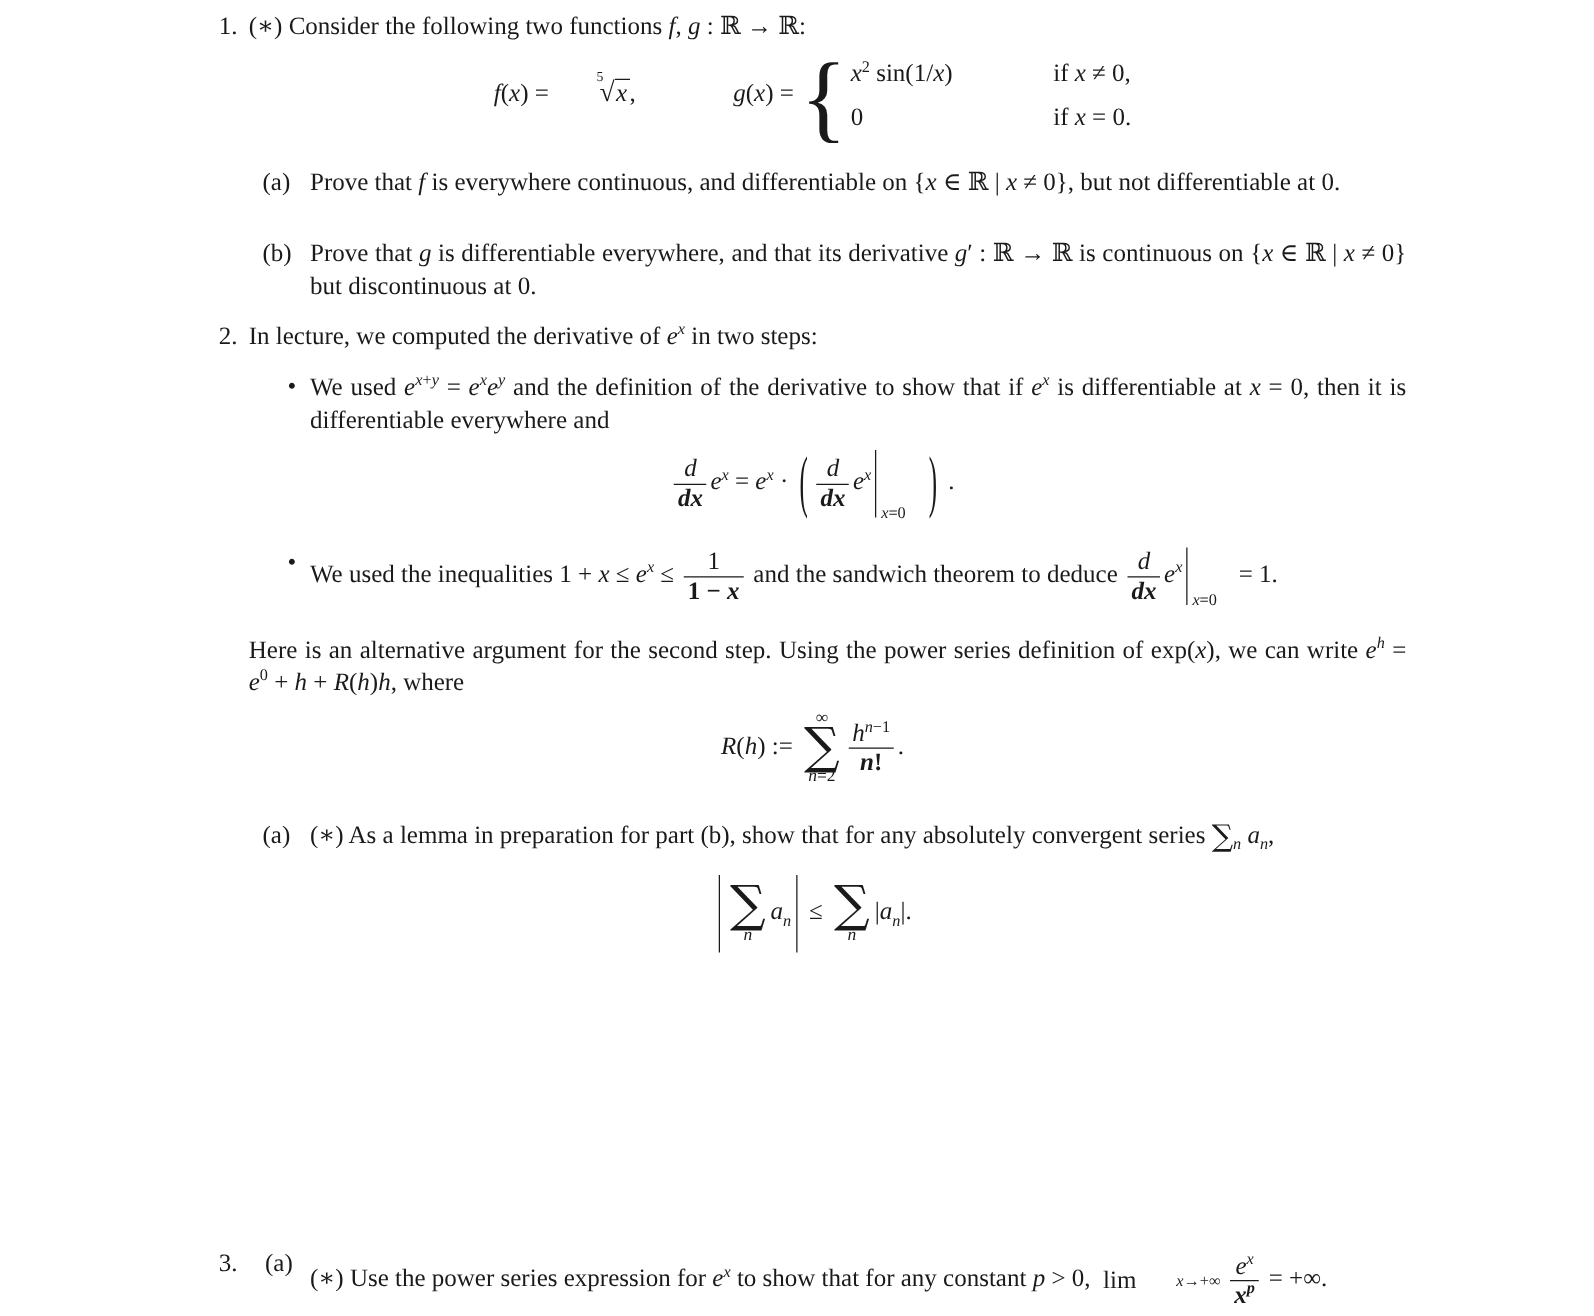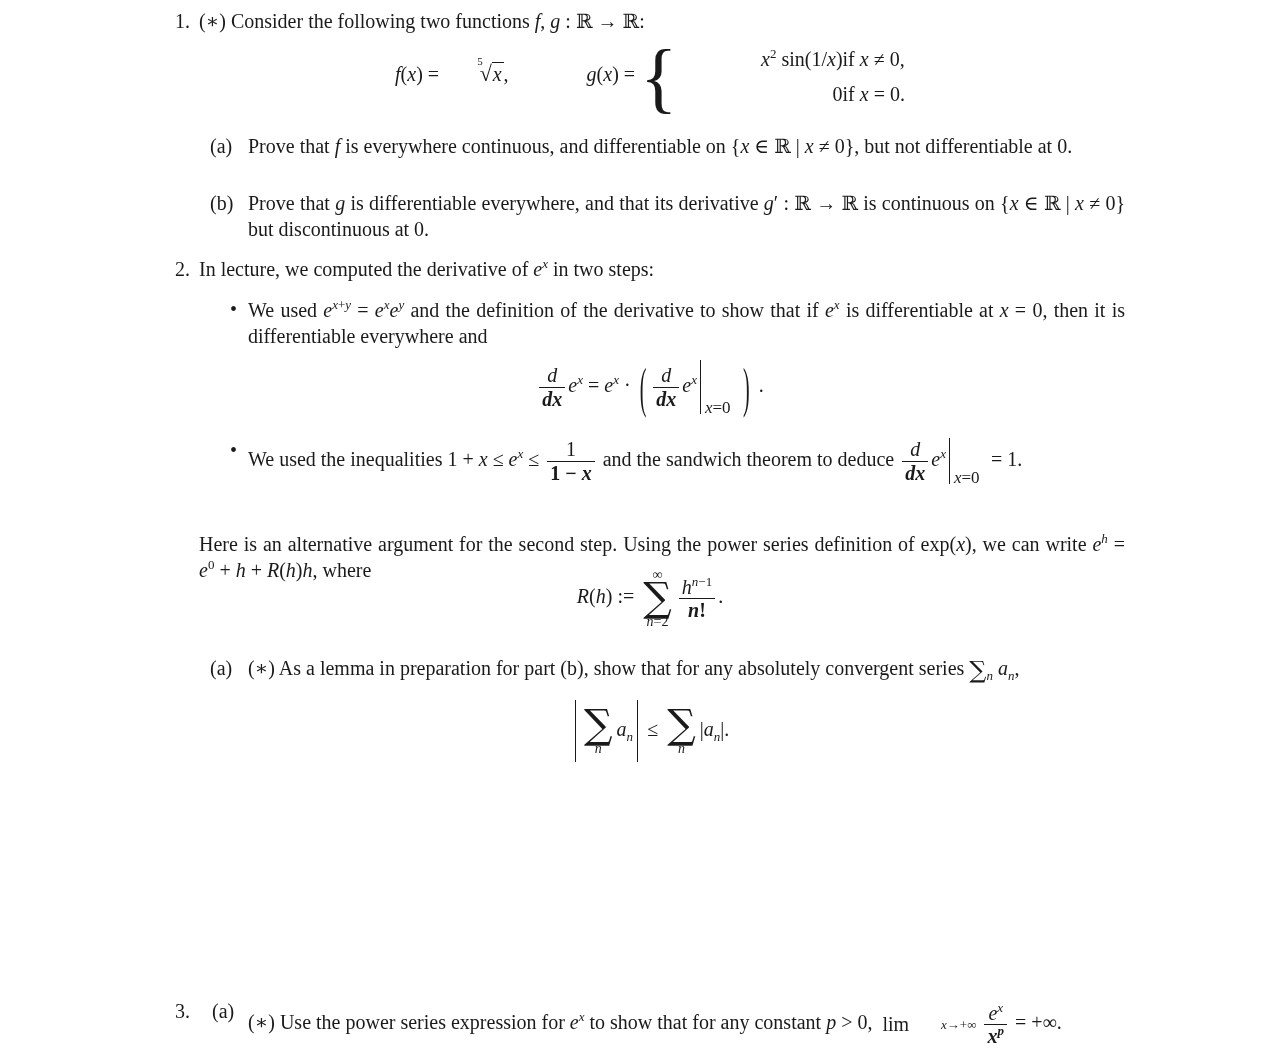--- a/index.html
+++ b/index.html
@@ -33,31 +33,31 @@
   .sum { display:inline-flex; flex-direction:column; align-items:center; vertical-align:middle; line-height:1; margin:0 4px; }
   .sum .above { font-size:14px; margin-bottom:-2px; }
   .sum .sigma { font-size:40px; line-height:0.85; font-family:"DejaVu Serif","DejaVu Sans",serif; }
   .sum .below { font-size:14px; margin-top:1px; }
   .sin { font-size:24px; vertical-align:-3px; font-family:"DejaVu Serif","DejaVu Sans",serif; }
 
   
   .brace { display:inline-block; font-size:78px; font-weight:300; vertical-align:middle; line-height:0; transform:translateY(1px); }
   .cases { display:inline-flex; flex-direction:column; gap:9px; vertical-align:middle; text-align:left; margin-left:3px; }
   .crow { display:flex; }
-  .cexp { display:inline-block; min-width:162px;text-align:right; }
+  .cexp { display:inline-block; min-width:162px; }
 
   
   .root { white-space:nowrap;margin-left:33px; }
   .ridx { font-size:11px; position:relative; top:-8px; margin-right:-3px; }
   .rsign { font-size:22px; }
   .rad { border-top:1.3px solid #1a1a1a; padding:0 2px 0 1px; }
 
   
   .eval { display:inline-block; position:relative; width:38px; height:54px; border-left:1.3px solid #1a1a1a; vertical-align:middle; margin-left:3px; }
-  .eval .esub { position:absolute; left:4px; bottom:-2px; font-size:17px; line-height:1; }
+  .eval .esub { position:absolute; left:4px; bottom:-2px; font-size:13px; line-height:1; }
   .eval.short { height:46px; width:36px; }
 
   
   .bigp { display:inline-block; font-size:20px; transform:scaleY(2.75); vertical-align:middle; margin:0 4px; }
   .bigbar { display:inline-block; width:1.3px; height:62px; background:#1a1a1a; vertical-align:middle; margin:0 4px; }
 
   
   .limop { display:inline-flex; flex-direction:row; align-items:center; vertical-align:middle; line-height:1.05; margin:16px 5px;gap:32px; }
   .limop .limsub { font-size:13px; }
 
@@ -65,21 +65,21 @@
 
   
   #b1  { top:8px; }
   #b2  { top:46px; }
   #b3  { top:133px; }
   #b4  { top:190px; }
   #b5  { top:256px; }
   #b6  { top:297px; }
   #b7  { top:360px; }
   #b8  { top:438px; }
-  #b9  { top:531px; }
+  #b9  { top:507px; }
   #b10 { top:568px; }
   #b11 { top:655px; }
   #b12 { top:700px; }
   #b13 { top:780px; }
   #b14 { top:998px; }
 </style>
 </head>
 <body>
 
 <div class="page">

